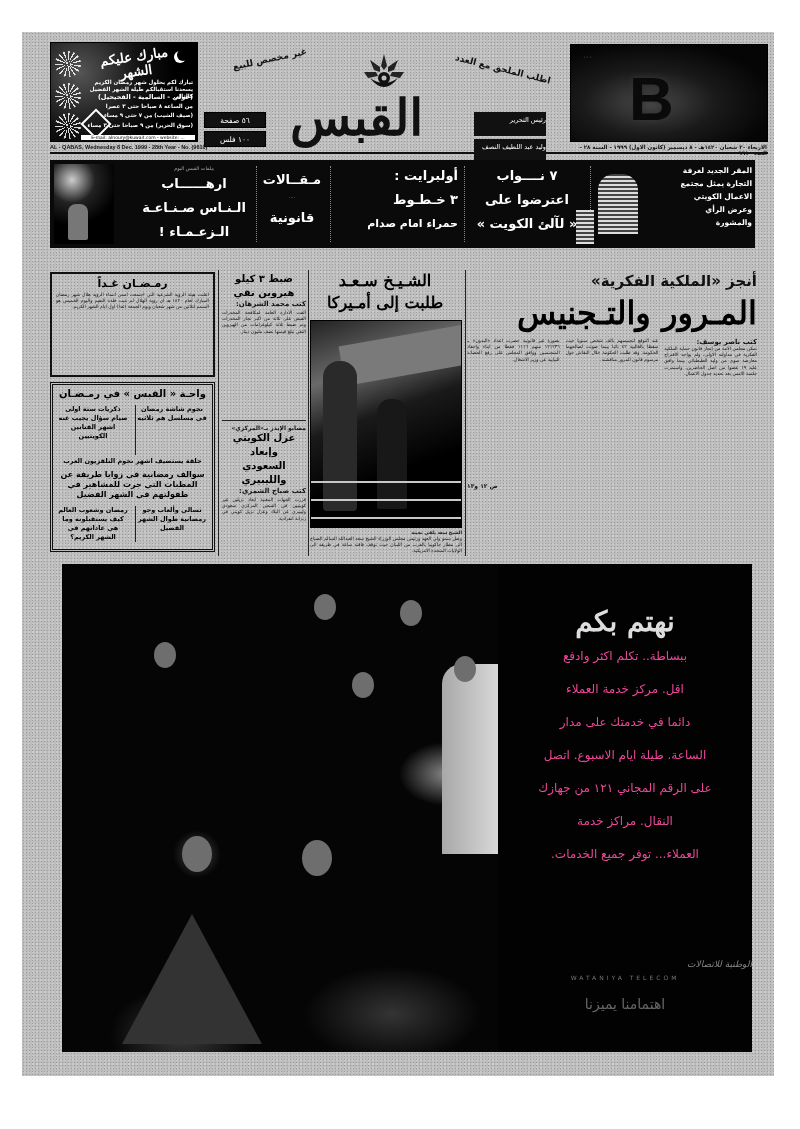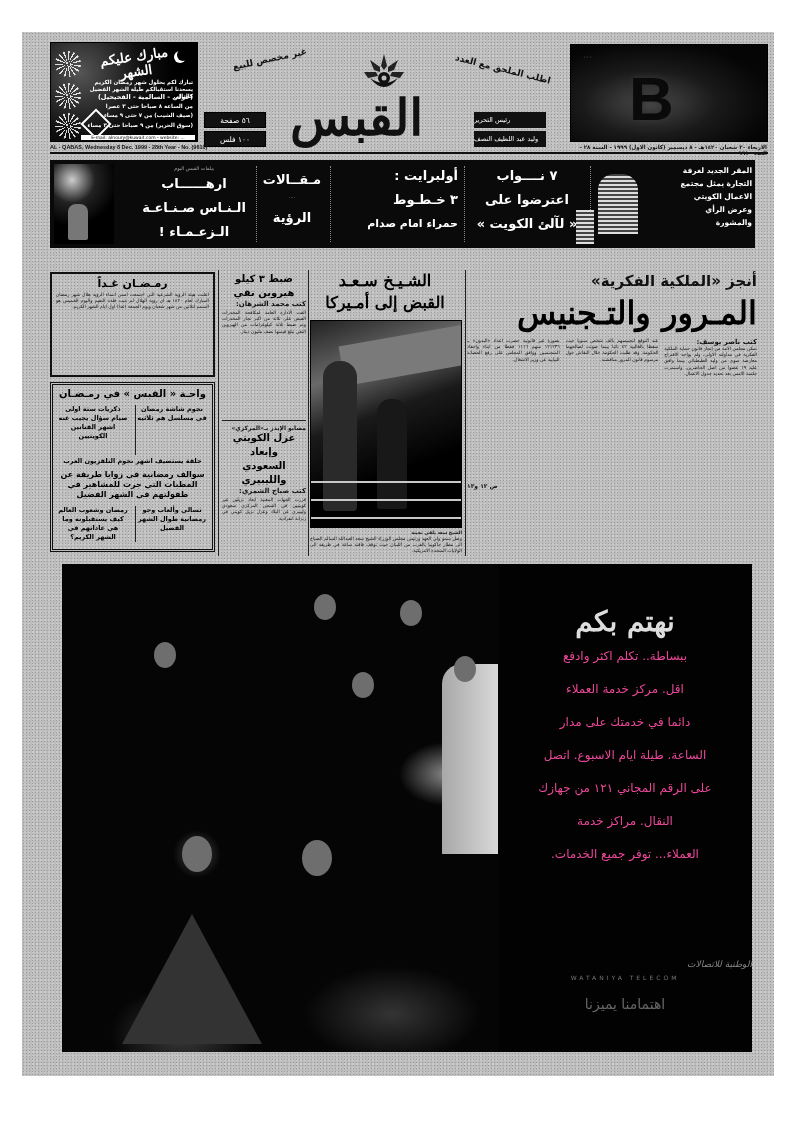--- a/index.html
+++ b/index.html
@@ -45,21 +45,21 @@
 
     .price-box { left: 182px; top: 80px; width: 62px; height: 36px; }
     .price-box div { background: #111; color: #fff; font-size: 7.5px; text-align: center; height: 16px; line-height: 16px; margin-bottom: 3px; border: 1px solid #000; }
 
     .logo { left: 268px; top: 18px; width: 196px; height: 100px; }
     .logo .emblem { position: absolute; left: 72px; top: 2px; width: 44px; height: 44px; }
     .logo .wordmark { position: absolute; left: 0; top: 40px; width: 196px; text-align: left;
       font-family: "DejaVu Serif", serif; font-weight: bold; font-size: 50px; line-height: 56px; color: #111; letter-spacing: -2px; }
 
     .editor-box { left: 452px; top: 80px; width: 72px; height: 36px; }
-    .editor-box div { background: #111; color: #fff; font-size: 6.5px; text-align: left; height: 16px; line-height: 16px; margin-bottom: 3px; }
+    .editor-box div { background: #111; color: #fff; font-size: 6.5px; text-align: right; height: 24px; line-height: 16px; margin-bottom: 3px; }
 
     .b-ad { left: 548px; top: 12px; width: 198px; height: 98px;
       background: radial-gradient(ellipse at 40% 60%, #4a4a4a 0%, #1a1a1a 40%, #050505 75%); border: 1px solid #000; }
     .b-ad .letter { position: absolute; left: 58px; top: 18px; font-size: 62px; font-weight: bold; color: #0a0a0a;
       font-family: "Liberation Sans", sans-serif; text-shadow: 0 0 6px #333; }
     .b-ad .top-text { position: absolute; left: 12px; top: 6px; font-size: 8px; color: #222; font-weight: bold; }
 
     
     .promo-band { left: 28px; top: 128px; width: 705px; height: 88px; background: #0a0a0a; }
     .promo-band .cell { position: absolute; top: 4px; height: 80px; color: #fff; text-align: center; }
@@ -186,21 +186,21 @@
     <div class="cell rtl" style="left:76px;width:136px;">
       <div class="small">ملفات القبس اليوم</div>
       <div class="h">ارهــــــاب</div>
       <div class="h">الـنـاس صـنـاعـة</div>
       <div class="h">الـزعـمـاء !</div>
     </div>
     <div class="sep" style="left:206px"></div>
     <div class="cell rtl" style="left:210px;width:64px;">
       <div class="h" style="margin-top:4px">مـقــالات</div>
       <div class="small">....</div>
-      <div class="h" style="margin-top:6px">الرؤية</div>
+      <div class="h" style="margin-top:6px">قانونية</div>
     </div>
     <div class="sep" style="left:280px"></div>
     <div class="cell rtl" style="left:284px;width:124px;text-align:right;">
       <div class="h">أولبرايت :</div>
       <div class="h">٣ خـطـوط</div>
       <div class="h" style="font-size:11px">حمراء امام صدام</div>
     </div>
     <div class="sep" style="left:414px"></div>
     <div class="cell rtl" style="left:418px;width:118px;">
       <div class="h">٧ نــــواب</div>
@@ -253,21 +253,21 @@
       <div class="heroin-head" style="font-size:10px">السعودي والليبيري</div>
       <div class="byline">كتب صباح الشمري:</div>
       <div class="col-text" style="height:90px;margin-top:2px">قررت الجهات المعنية ابعاد نزيلين غير كويتيين في السجن المركزي سعودي وليبيري عن البلاد وعزل نزيل كويتي في زنزانة انفرادية.</div>
     </div>
   </div>
 
   <div class="vrule" style="left:286px;top:238px;height:286px"></div>
 
   <div class="abs saad-block rtl">
     <div class="saad-head">الشـيـخ سـعـد</div>
-    <div class="saad-head">القبض إلى أمـيركا</div>
+    <div class="saad-head">طلبت إلى أمـيركا</div>
   </div>
   <div class="saad-photo">
     <div class="plane"></div>
     <div class="fig1"></div>
     <div class="fig2"></div>
     <div class="stripe" style="top:160px"></div>
     <div class="stripe" style="top:178px"></div>
     <div class="stripe" style="top:196px"></div>
   </div>
   <div class="abs rtl" style="left:288px;top:498px;width:152px">

